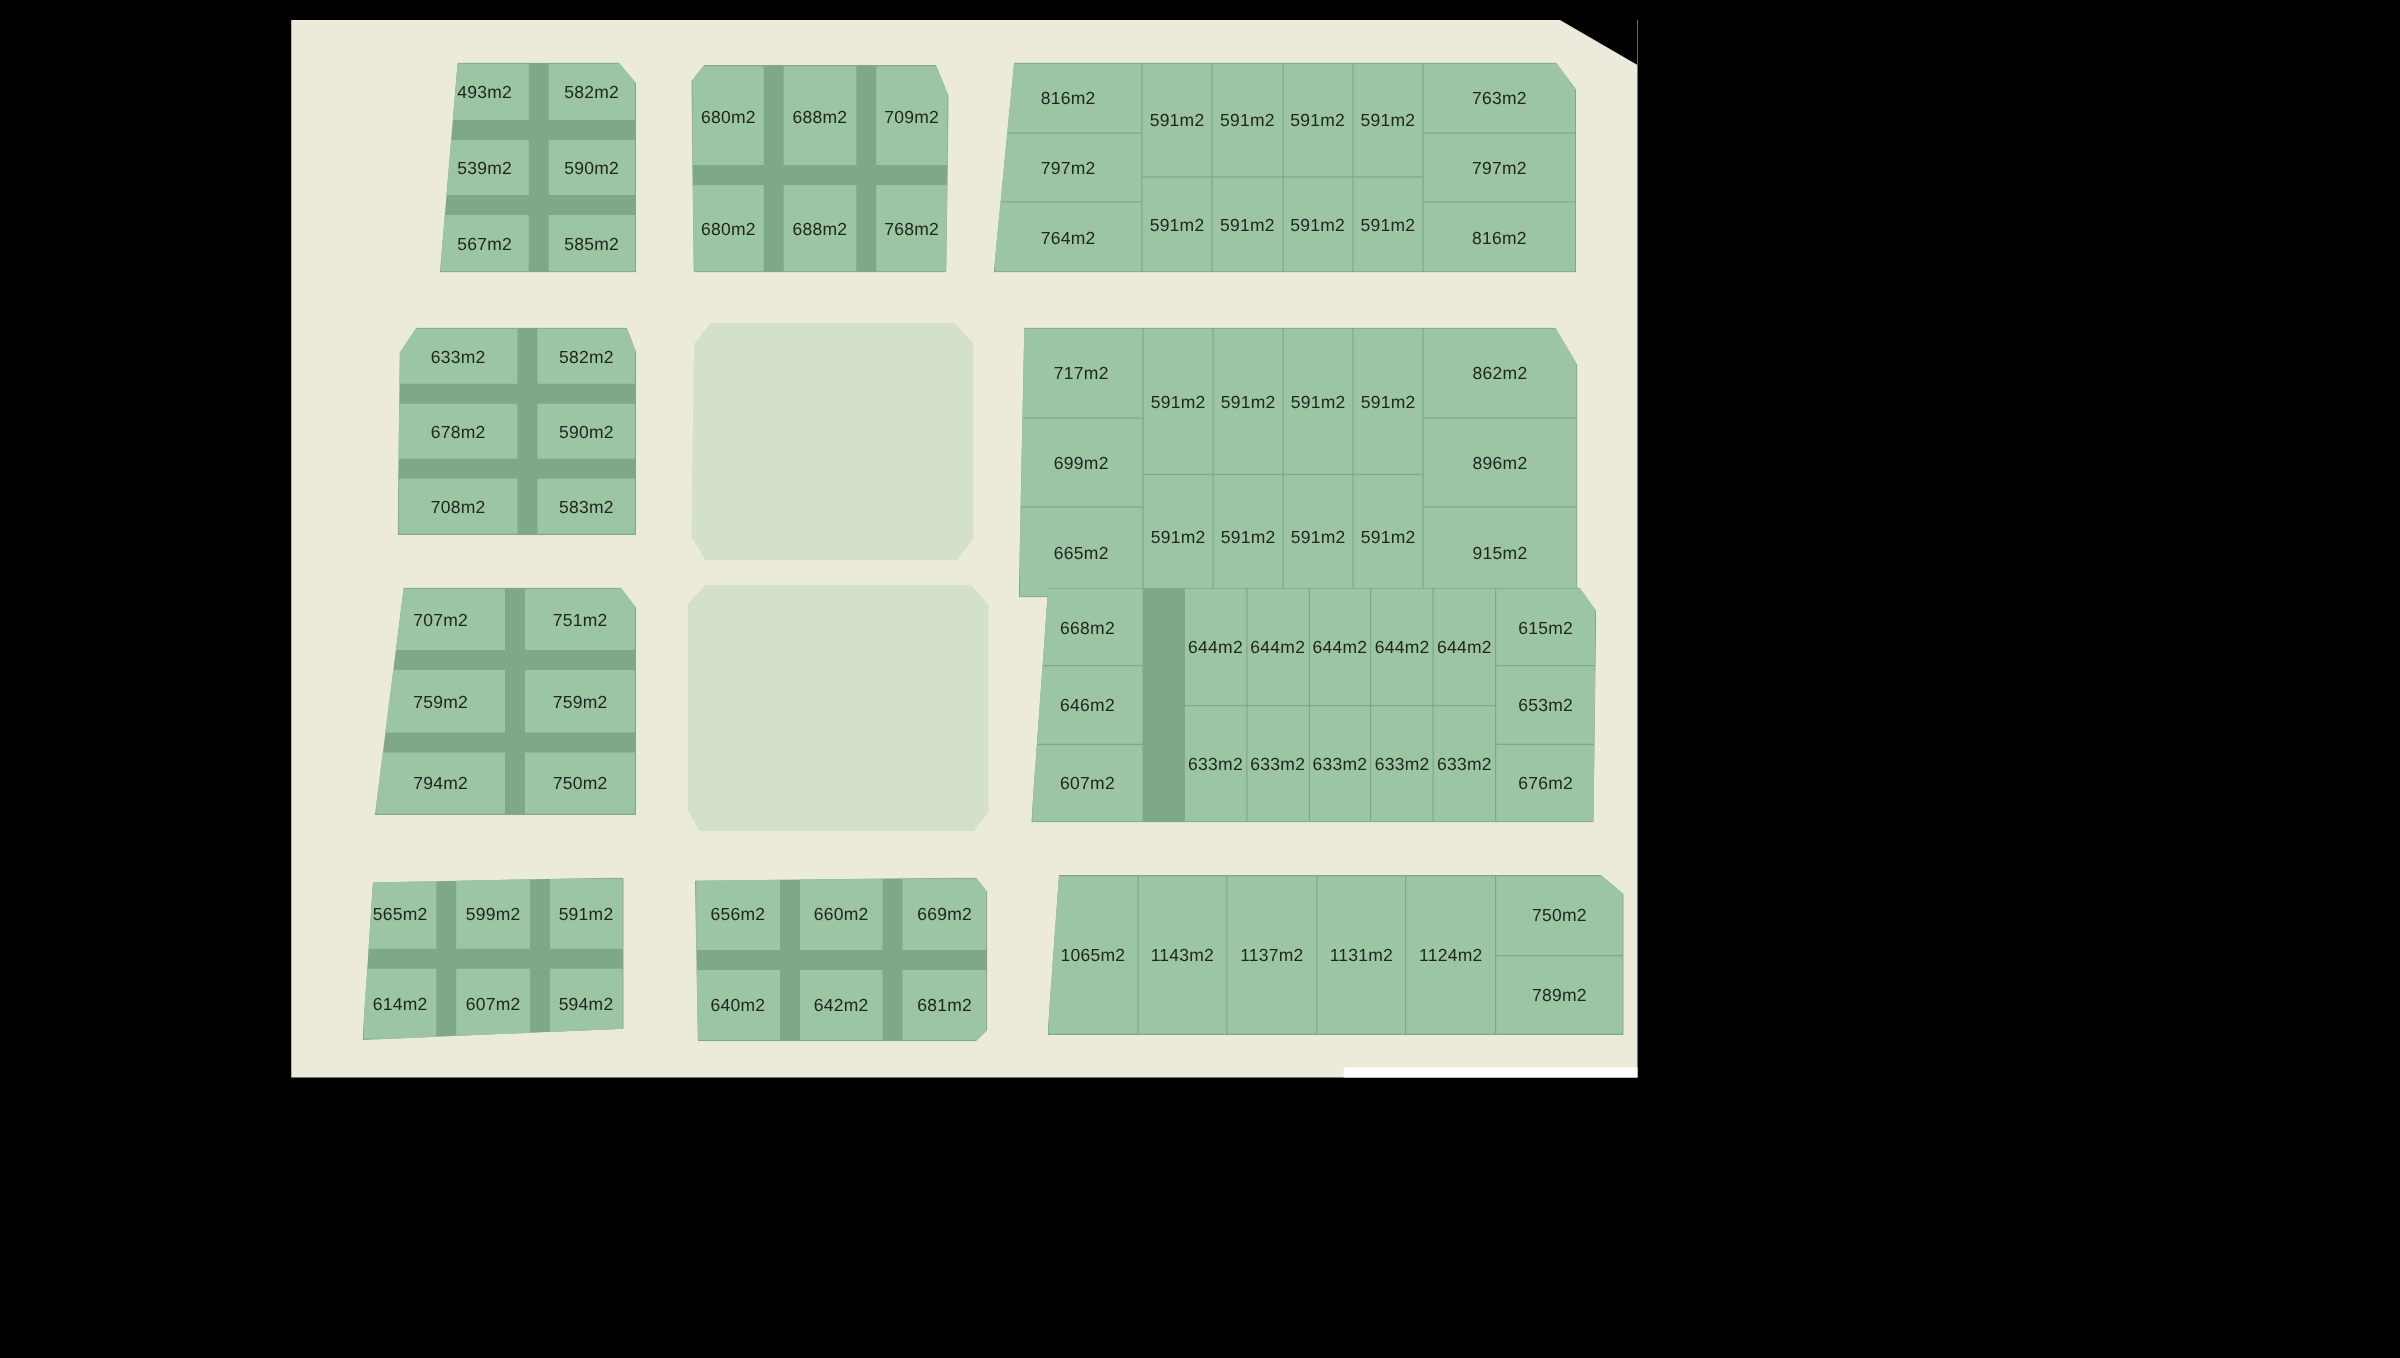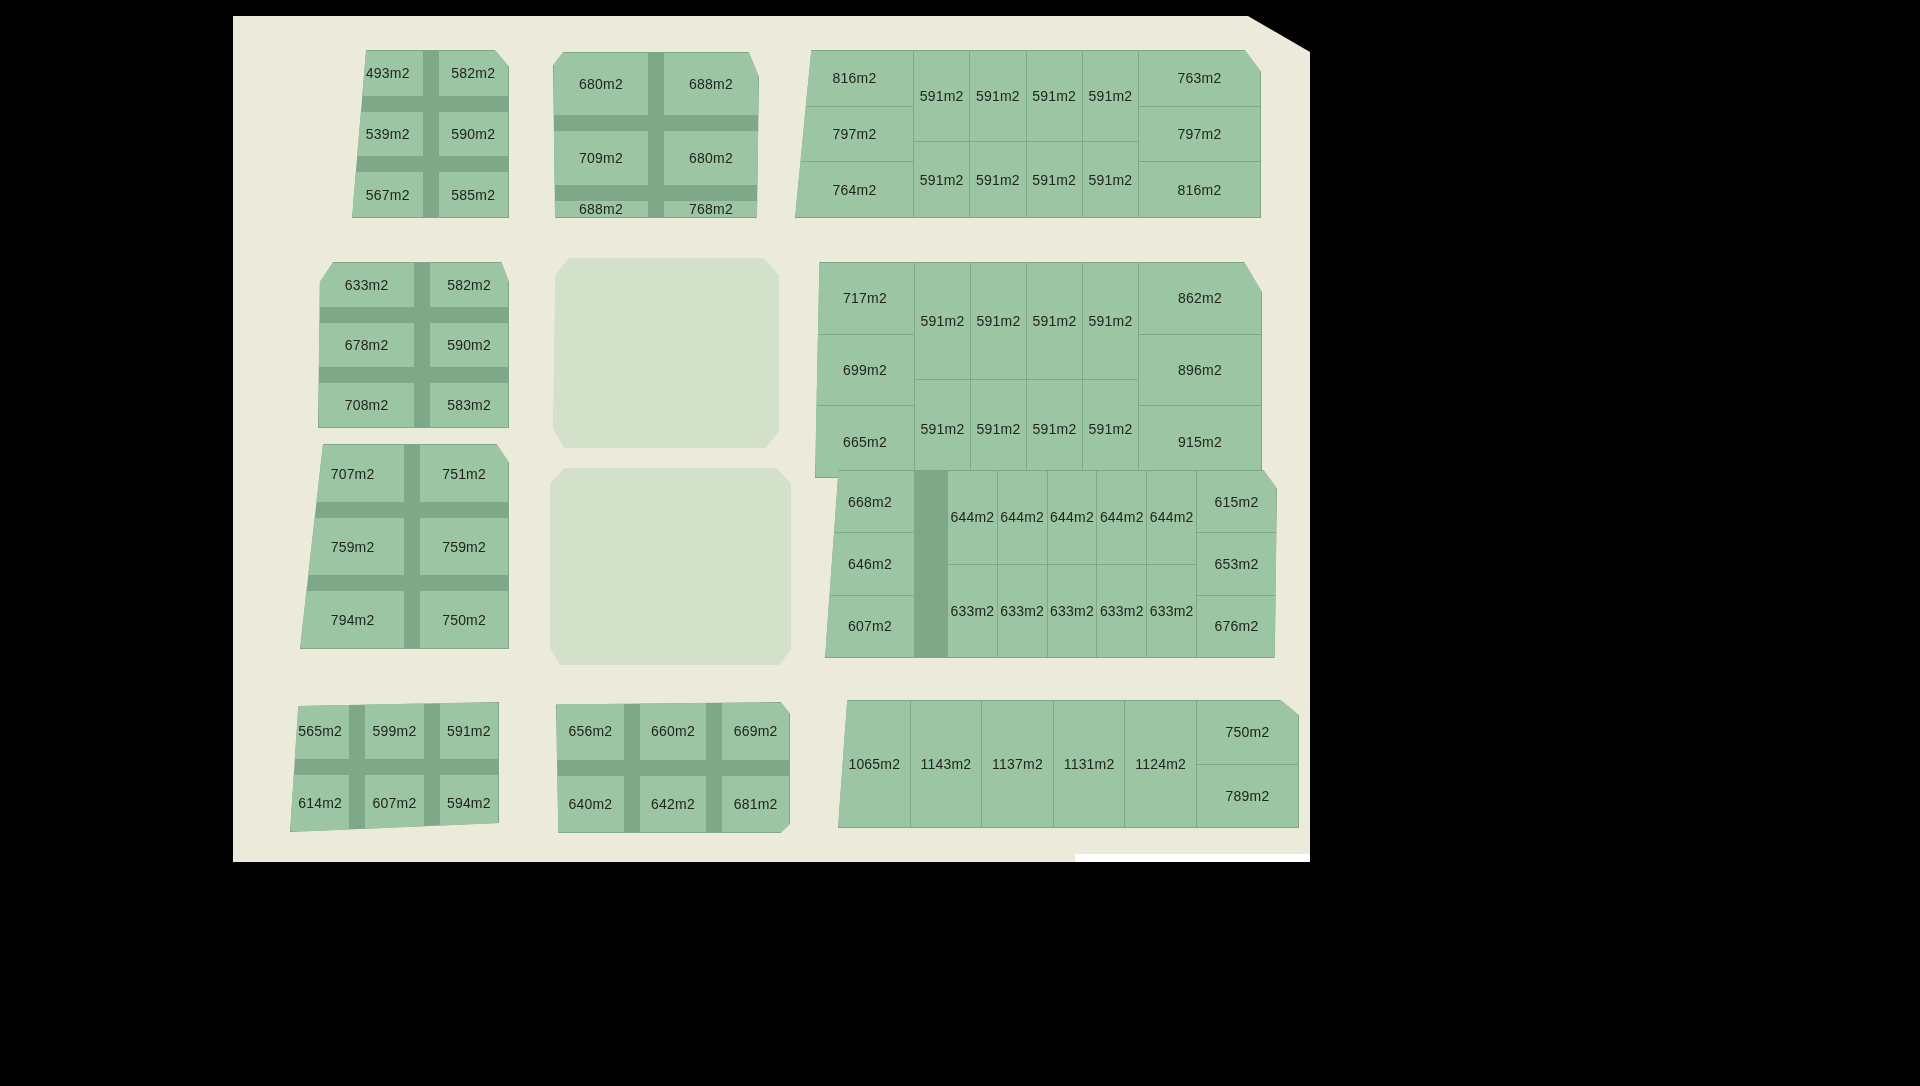--- a/index.html
+++ b/index.html
@@ -60,21 +60,21 @@
 
   <div class="block grid-block" style="left:119px;top:34px;width:157px;height:168px;grid-template-columns:1fr 1fr;grid-template-rows:1fr 1fr 1fr;clip-path:polygon(9% 0,91% 0,100% 10%,100% 100%,0 100%);">
     <div class="cell">493m2</div>
     <div class="cell">582m2</div>
     <div class="cell">539m2</div>
     <div class="cell">590m2</div>
     <div class="cell">567m2</div>
     <div class="cell">585m2</div>
   </div>
 
-  <div class="block grid-block" style="left:320px;top:36px;width:206px;height:166px;grid-template-columns:1fr 1fr;grid-template-rows:1.15fr 1fr;clip-path:polygon(5% 0,95% 0,100% 15%,99% 100%,1% 100%,0 8%);">
+  <div class="block grid-block" style="left:320px;top:36px;width:206px;height:166px;grid-template-columns:1fr 1fr 1fr;grid-template-rows:1.15fr 1fr;clip-path:polygon(5% 0,95% 0,100% 15%,99% 100%,1% 100%,0 8%);">
     <div class="cell">680m2</div>
     <div class="cell">688m2</div>
     <div class="cell">709m2</div>
     <div class="cell">680m2</div>
     <div class="cell">688m2</div>
     <div class="cell">768m2</div>
   </div>
 
   <div class="block composite" style="left:562px;top:34px;width:466px;height:168px;clip-path:polygon(3.5% 0,96.5% 0,100% 13%,100% 100%,0 100%);">
     <div class="col" style="width:117px;">
@@ -126,21 +126,21 @@
       <div class="cell">591m2</div>
       <div class="cell">591m2</div>
     </div>
     <div class="col" style="width:122px;">
       <div class="cell">862m2</div>
       <div class="cell">896m2</div>
       <div class="cell">915m2</div>
     </div>
   </div>
 
-  <div class="block grid-block" style="left:67px;top:428px;width:209px;height:205px;grid-template-columns:1.08fr 0.92fr;grid-template-rows:1fr 1fr 1fr;clip-path:polygon(11% 0,94% 0,100% 9%,100% 100%,0 100%);">
+  <div class="block grid-block" style="left:67px;top:454px;width:209px;height:182px;grid-template-columns:1.08fr 0.92fr;grid-template-rows:1fr 1fr 1fr;clip-path:polygon(11% 0,94% 0,100% 9%,100% 100%,0 100%);">
     <div class="cell">707m2</div>
     <div class="cell">751m2</div>
     <div class="cell">759m2</div>
     <div class="cell">759m2</div>
     <div class="cell">794m2</div>
     <div class="cell">750m2</div>
   </div>
 
   <div class="empty-block" style="left:317px;top:452px;width:241px;height:197px;clip-path:polygon(6% 0,94% 0,100% 8%,100% 92%,95% 100%,4% 100%,0 91%,0 8%);"></div>
 

